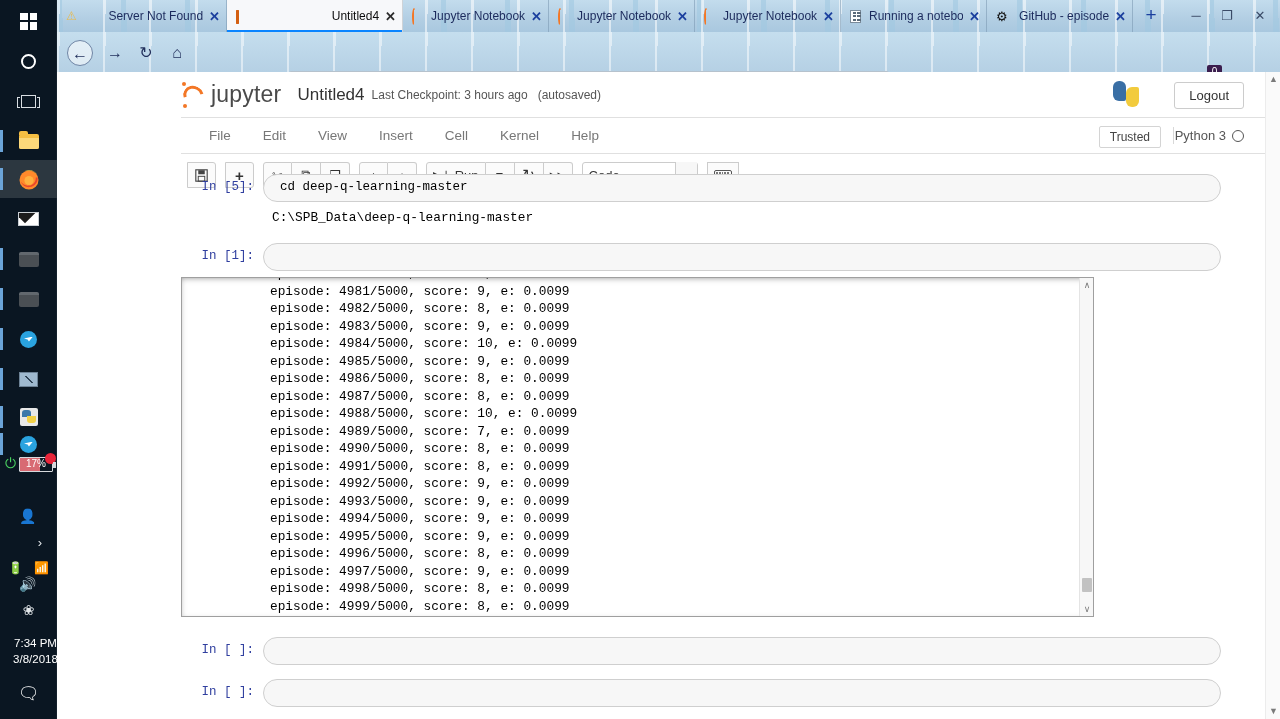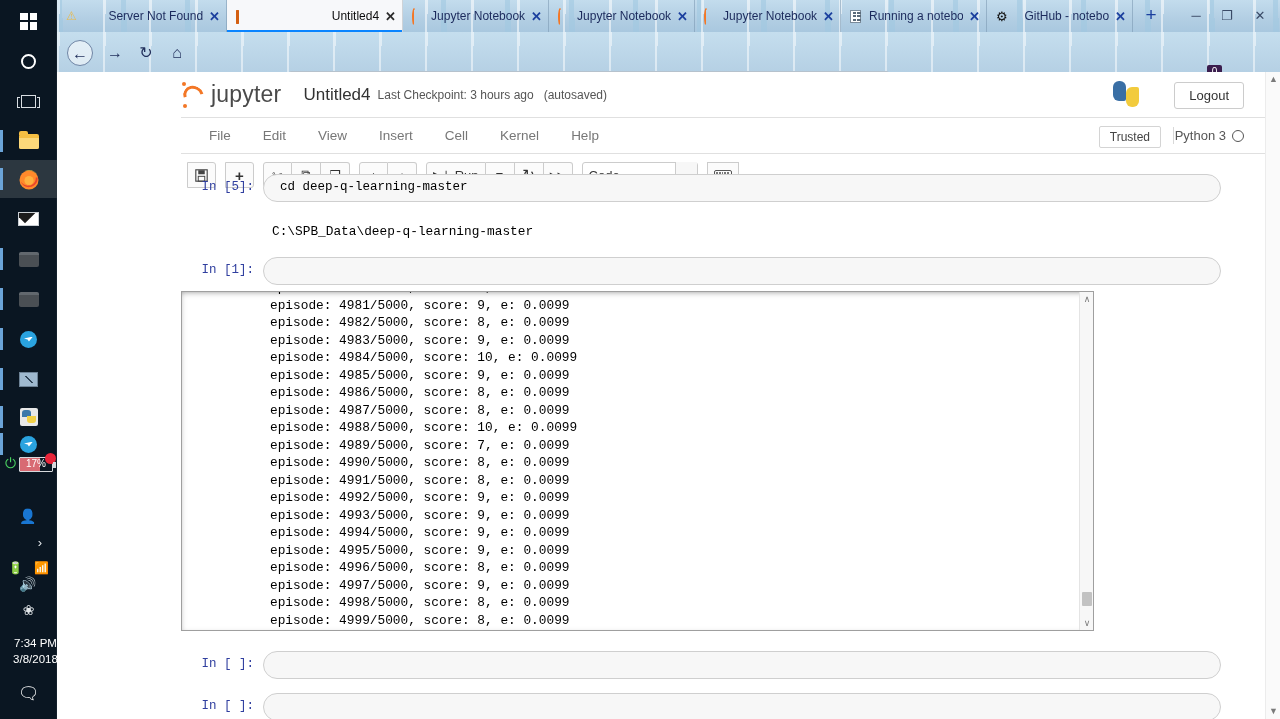--- a/index.html
+++ b/index.html
@@ -270,21 +270,21 @@
     position: absolute; left: 2px; top: 4px; width: 21px; height: 19px;
     border: 3px solid #f37726; border-radius: 50%;
     border-right-color: transparent; border-bottom-color: transparent;
     transform: rotate(30deg);
   }
   #logo-mark .d1, #logo-mark .d2 {
     position: absolute; width: 4px; height: 4px; border-radius: 50%; background: #f37726;
   }
   #logo-mark .d1 { left: 1px; top: 0; }
   #logo-mark .d2 { left: 2px; bottom: 0; }
-  #logo-word { font-size: 23px; color: #4a4a4a; letter-spacing: .2px; margin-right: 22px; }
+  #logo-word { font-size: 23px; color: #4a4a4a; letter-spacing: .2px; margin-right: 16px; }
   #nbname { font-size: 17px; color: #333333; }
   #checkpoint { font-size: 12px; color: #555555; margin-left: 7px; }
   #autosaved { font-size: 12px; color: #555555; margin-left: 10px; }
   #py-logo {
     position: absolute; right: 126px; top: 8px; width: 28px; height: 28px;
   }
   #py-logo .pb {
     position: absolute; width: 13px; height: 20px;
   }
   #py-logo .pb.top {
@@ -519,21 +519,21 @@
               <i></i>
               <i></i>
               <i></i>
             </span>
           </span>
         <span class="tlabel">Running a notebo</span>
         <span class="tclose">✕</span>
       </div>
       <div class="tab" style="left:930px;width:146px">
         <span class="favicon fav-gh">⚙</span>
-        <span class="tlabel">GitHub - notebo</span>
+        <span class="tlabel">GitHub - episode</span>
         <span class="tclose">✕</span>
       </div>
       <div id="newtab" style="left:1083px">+</div>
       <div class="wctrl" style="left:1126px">─</div>
       <div class="wctrl" style="left:1157px">❐</div>
       <div class="wctrl" style="left:1190px">✕</div>
     </div>
 
     <div id="navbar">
       <div class="navbtn" id="backbtn" style="left:10px">←</div>
@@ -646,21 +646,21 @@
           </div>
         </div>
 
         <div id="cells">
 
           <div class="cell" style="height:30px;overflow:hidden;margin-top:-22px">
             <div class="prompt">In [5]:</div>
             <div class="inputarea" style="margin-right:45px">cd deep-q-learning-master</div>
           </div>
 
-          <div class="outtext" style="margin-top:14px">C:\SPB_Data\deep-q-learning-master</div>
+          <div class="outtext" style="margin-top:0">C:\SPB_Data\deep-q-learning-master</div>
 
           <div class="cell" style="margin-top:8px">
             <div class="prompt">In [1]:</div>
             <div class="inputarea" style="margin-right:45px;height:28px"></div>
           </div>
 
           <div id="scrolled-out">
             <div id="scrolled-lines" style="top: -13px;">episode: 4980/5000, score: 9, e: 0.0099
 episode: 4981/5000, score: 9, e: 0.0099
 episode: 4982/5000, score: 8, e: 0.0099

